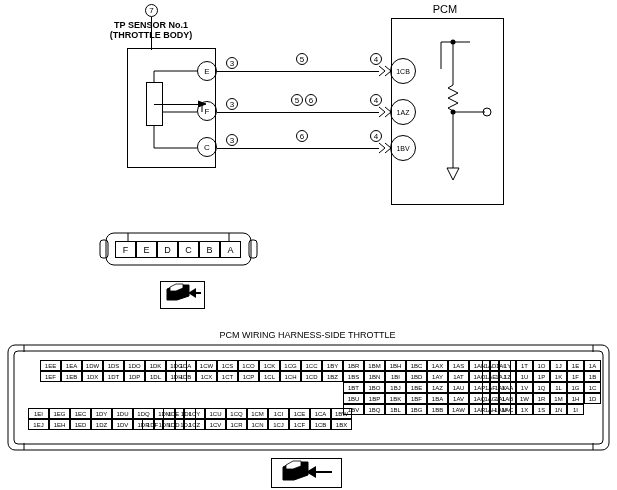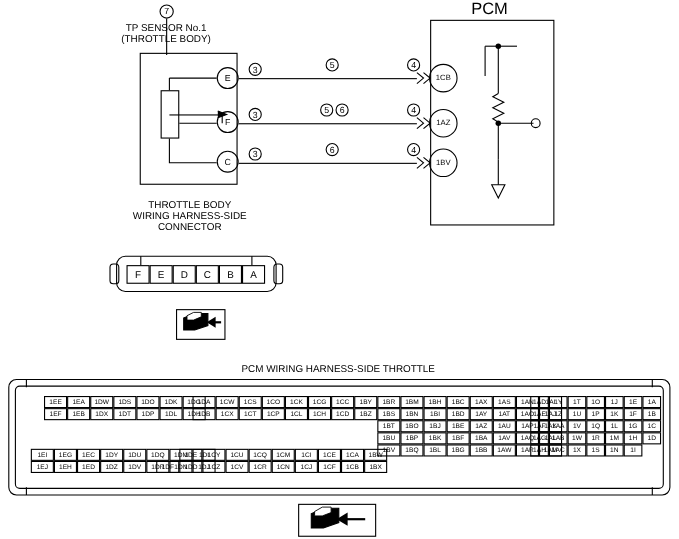--- a/index.html
+++ b/index.html
@@ -20,24 +20,24 @@
 </head>
 <body>
 
 <div class="wrap">
 
   <div class="circ" style="left:145px;top:4px;width:13px;height:13px;">
     <span>7</span>
   </div>
   <div class="line vline" style="left:151px;top:17px;height:33px;"></div>
 
-  <div class="abs txt" style="left:91px;top:20px;width:120px;font-size:9px;">TP SENSOR No.1
+  <div class="abs txt" style="left:91px;top:20px;width:120px;font-size:9px;font-weight:bold;">TP SENSOR No.1
 (THROTTLE BODY)</div>
 
-  <div class="abs txt" style="left:405px;top:4px;width:80px;font-size:15px;">PCM</div>
+  <div class="abs txt" style="left:405px;top:4px;width:80px;font-size:11px;">PCM</div>
 
   <div class="bx" style="left:127px;top:48px;width:89px;height:120px;"></div>
 
   <div class="bx" style="left:146px;top:82px;width:17px;height:44px;"></div>
 
   <div class="line hline" style="left:154px;top:104px;width:48px;"></div>
 
   <div class="bx" style="left:391px;top:18px;width:113px;height:187px;"></div>
 
   <svg width="617" height="490" style="pointer-events:none;">
@@ -124,23 +124,20 @@
   <div class="circ" style="left:390px;top:58px;width:26px;height:26px;font-size:7px;">
     <span>1CB</span>
   </div>
   <div class="circ" style="left:390px;top:99px;width:26px;height:26px;font-size:7px;">
     <span>1AZ</span>
   </div>
   <div class="circ" style="left:390px;top:135px;width:26px;height:26px;font-size:7px;">
     <span>1BV</span>
   </div>
 
-  <div class="abs txt" style="left:110px;top:181px;width:125px;font-size:9px;">THROTTLE BODY
-WIRING HARNESS-SIDE
-CONNECTOR</div>
 
   <svg width="617" height="490" style="pointer-events:none;">
     <rect x="106" y="233" width="145" height="32" rx="8" ry="8" fill="none" stroke="#000" stroke-width="1"></rect>
     <rect x="100" y="240" width="8" height="18" rx="3" ry="3" fill="none" stroke="#000" stroke-width="1"></rect>
     <rect x="249" y="240" width="8" height="18" rx="3" ry="3" fill="none" stroke="#000" stroke-width="1"></rect>
     <line x1="128" y1="233" x2="128" y2="241" stroke="#000" stroke-width="1"></line>
     <line x1="229" y1="233" x2="229" y2="241" stroke="#000" stroke-width="1"></line>
   </svg>
 
   <div class="conn-grid" style="left:115px;top:241px;grid-template-columns:repeat(6,21px);grid-auto-rows:17px;">

